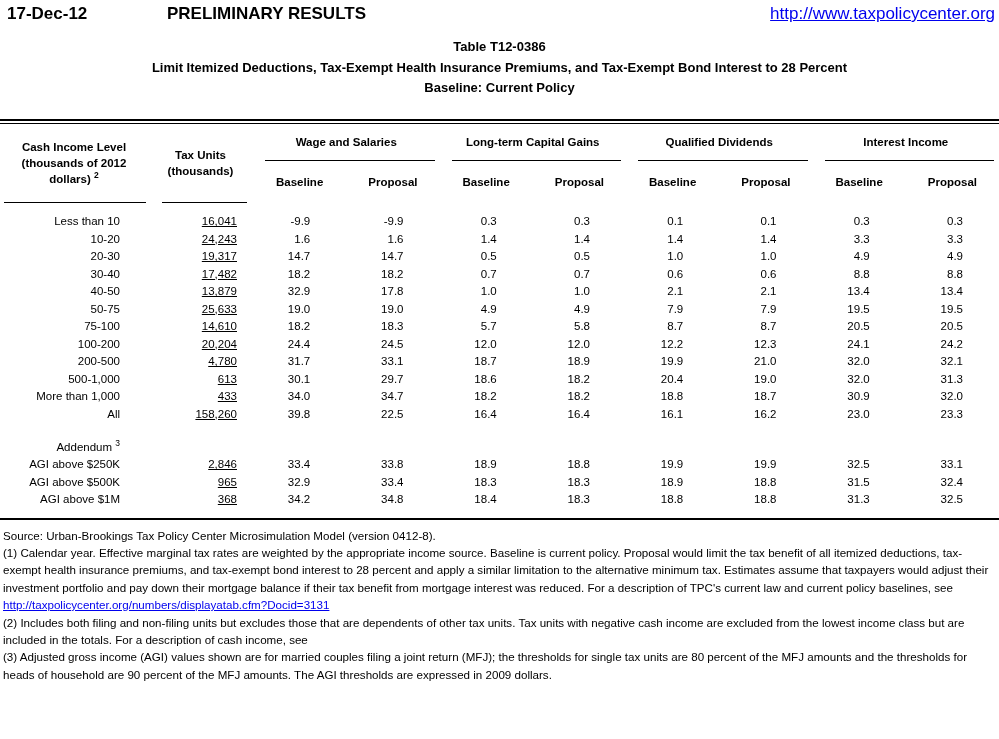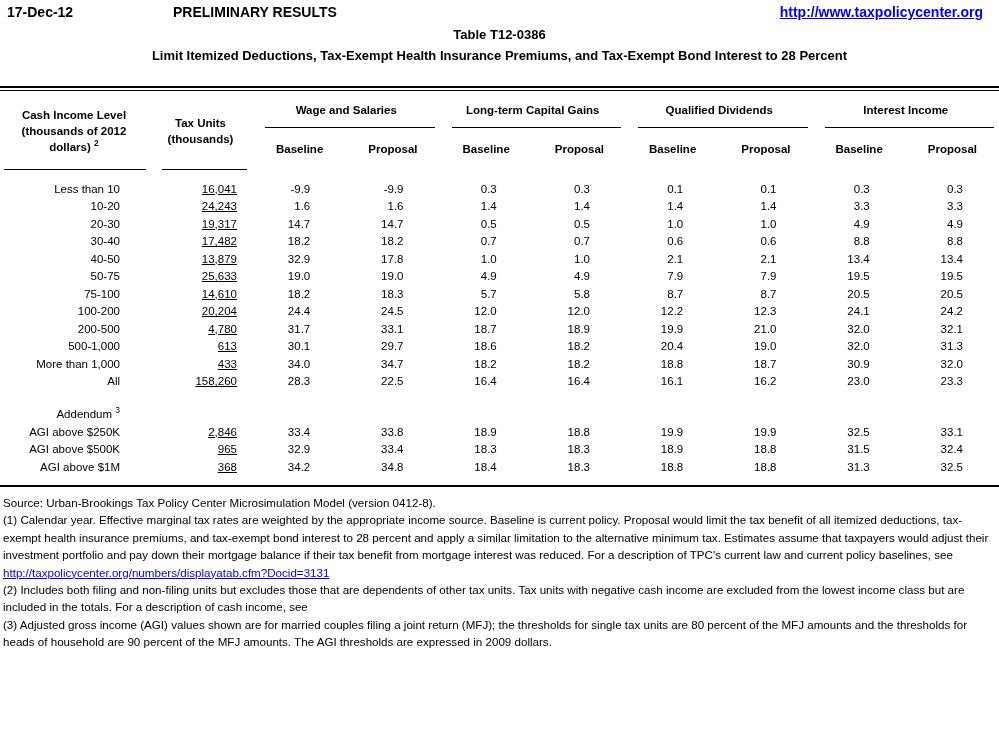--- a/index.html
+++ b/index.html
@@ -1,28 +1,28 @@
 <!DOCTYPE html>
 <html><head>
 <meta charset="utf-8">
 <style>
   * { box-sizing: border-box; margin: 0; padding: 0; }
   html, body { width: 999px; height: 739px; background: #ffffff; overflow: hidden; }
   body { font-family: "Liberation Sans", "DejaVu Sans", sans-serif; color: #000; }
 
   
-  .page-header { position: relative; height: 20px; font-size: 14px; font-weight: bold; }
+  .page-header { position: relative; height: 20px; font-size: 17px; font-weight: bold; }
   .page-header .date { position: absolute; left: 7px; top: 4px; }
-  .page-header .prelim { position: absolute; left: 173px; top: 4px; }
-  .page-header .site { position: absolute; right: 16px; top: 4px; font-weight: bold; }
+  .page-header .prelim { position: absolute; left: 167px; top: 4px; }
+  .page-header .site { position: absolute; right: 4px; top: 4px; font-weight: normal; }
 
   a.link { color: #0000EE; text-decoration: underline; cursor: pointer; }
 
   
-  .titles { margin-top: 5px; text-align: center; font-size: 13px; font-weight: bold; line-height: 20.5px; }
+  .titles { margin-top: 17px; text-align: center; font-size: 13px; font-weight: bold; line-height: 20.5px; }
   sup { font-size: 8.5px; vertical-align: super; line-height: 0; }
 
   
   .double-rule { margin-top: 20px; height: 5px; border-top: 2px solid #000; border-bottom: 1.5px solid #000; }
   .bottom-rule { border-top: 2px solid #000; margin-top: 9px; }
 
   table.t { width: 999px; border-collapse: collapse; table-layout: fixed; }
   table.t th, table.t td { font-size: 11.5px; }
 
   thead th { position: relative; font-weight: bold; vertical-align: middle; }
@@ -50,20 +50,21 @@
 
 <div class="page-header">
   <span class="date">17-Dec-12</span>
   <span class="prelim">PRELIMINARY RESULTS</span>
   <a class="link site">http://www.taxpolicycenter.org</a>
 </div>
 
 <div class="titles">
   <div>Table T12-0386</div>
   <div>Limit Itemized Deductions, Tax-Exempt Health Insurance Premiums, and Tax-Exempt Bond Interest to 28 Percent</div>
+  <div>Baseline: Current Policy</div>
 </div>
 
 <div class="double-rule"></div>
 
 <table class="t">
   <colgroup>
     <col style="width:148px">
       <col style="width:105px">
     <col>
       <col>
@@ -244,21 +245,21 @@
         <td class="rt">18.2</td>
         <td class="rt">18.2</td>
         <td class="rt">18.8</td>
         <td class="rt">18.7</td>
         <td class="rt">30.9</td>
         <td class="rt">32.0</td>
       </tr>
       <tr>
         <td class="lbl">All</td>
         <td class="tu">158,260</td>
-        <td class="rt">28.3</td>
+        <td class="rt">39.8</td>
         <td class="rt">22.5</td>
         <td class="rt">16.4</td>
         <td class="rt">16.4</td>
         <td class="rt">16.1</td>
         <td class="rt">16.2</td>
         <td class="rt">23.0</td>
         <td class="rt">23.3</td>
       </tr>
       <tr class="spacer">
         <td colspan="10"></td>

